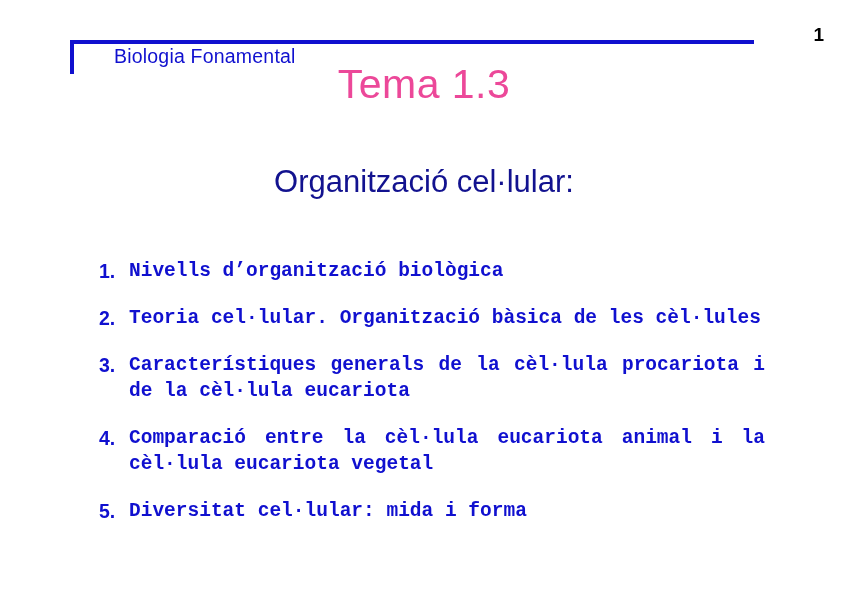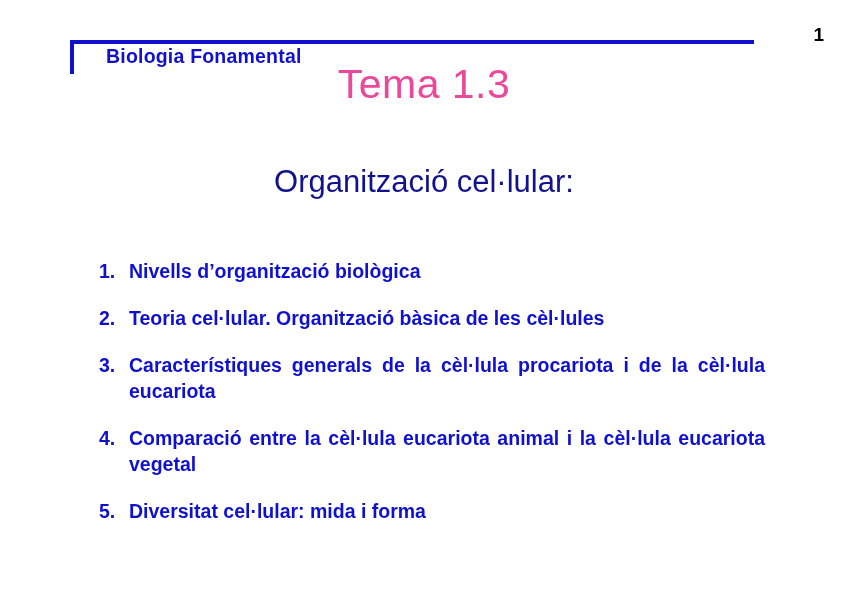--- a/index.html
+++ b/index.html
@@ -41,24 +41,24 @@
     position: absolute;
     left: 70px;
     top: 40px;
     width: 4px;
     height: 34px;
     background: #1010cf;
   }
 
   .course-title {
     position: absolute;
-    left: 106px;
+    left: 114px;
     top: 45px;
     font-size: 19.5px;
-    font-weight: bold;
+    font-weight: normal;
     color: #1010cf;
     letter-spacing: 0.2px;
   }
 
   .tema-title {
     position: absolute;
     left: 0;
     right: 0;
     top: 61px;
     text-align: center;
@@ -110,20 +110,21 @@
     line-height: 26px;
   }
   .toc-text {
     flex: 1 1 auto;
     font-size: 19.5px;
     font-weight: bold;
     color: #1010cf;
     line-height: 26px;
     text-align: justify;
     text-justify: inter-word;
+    font-family: Liberation Mono, monospace;
   }
   .toc-text.nojustify {
     text-align: left;
   }
 </style>
 </head>
 <body>
 
 <div class="page-number">1</div>
 

